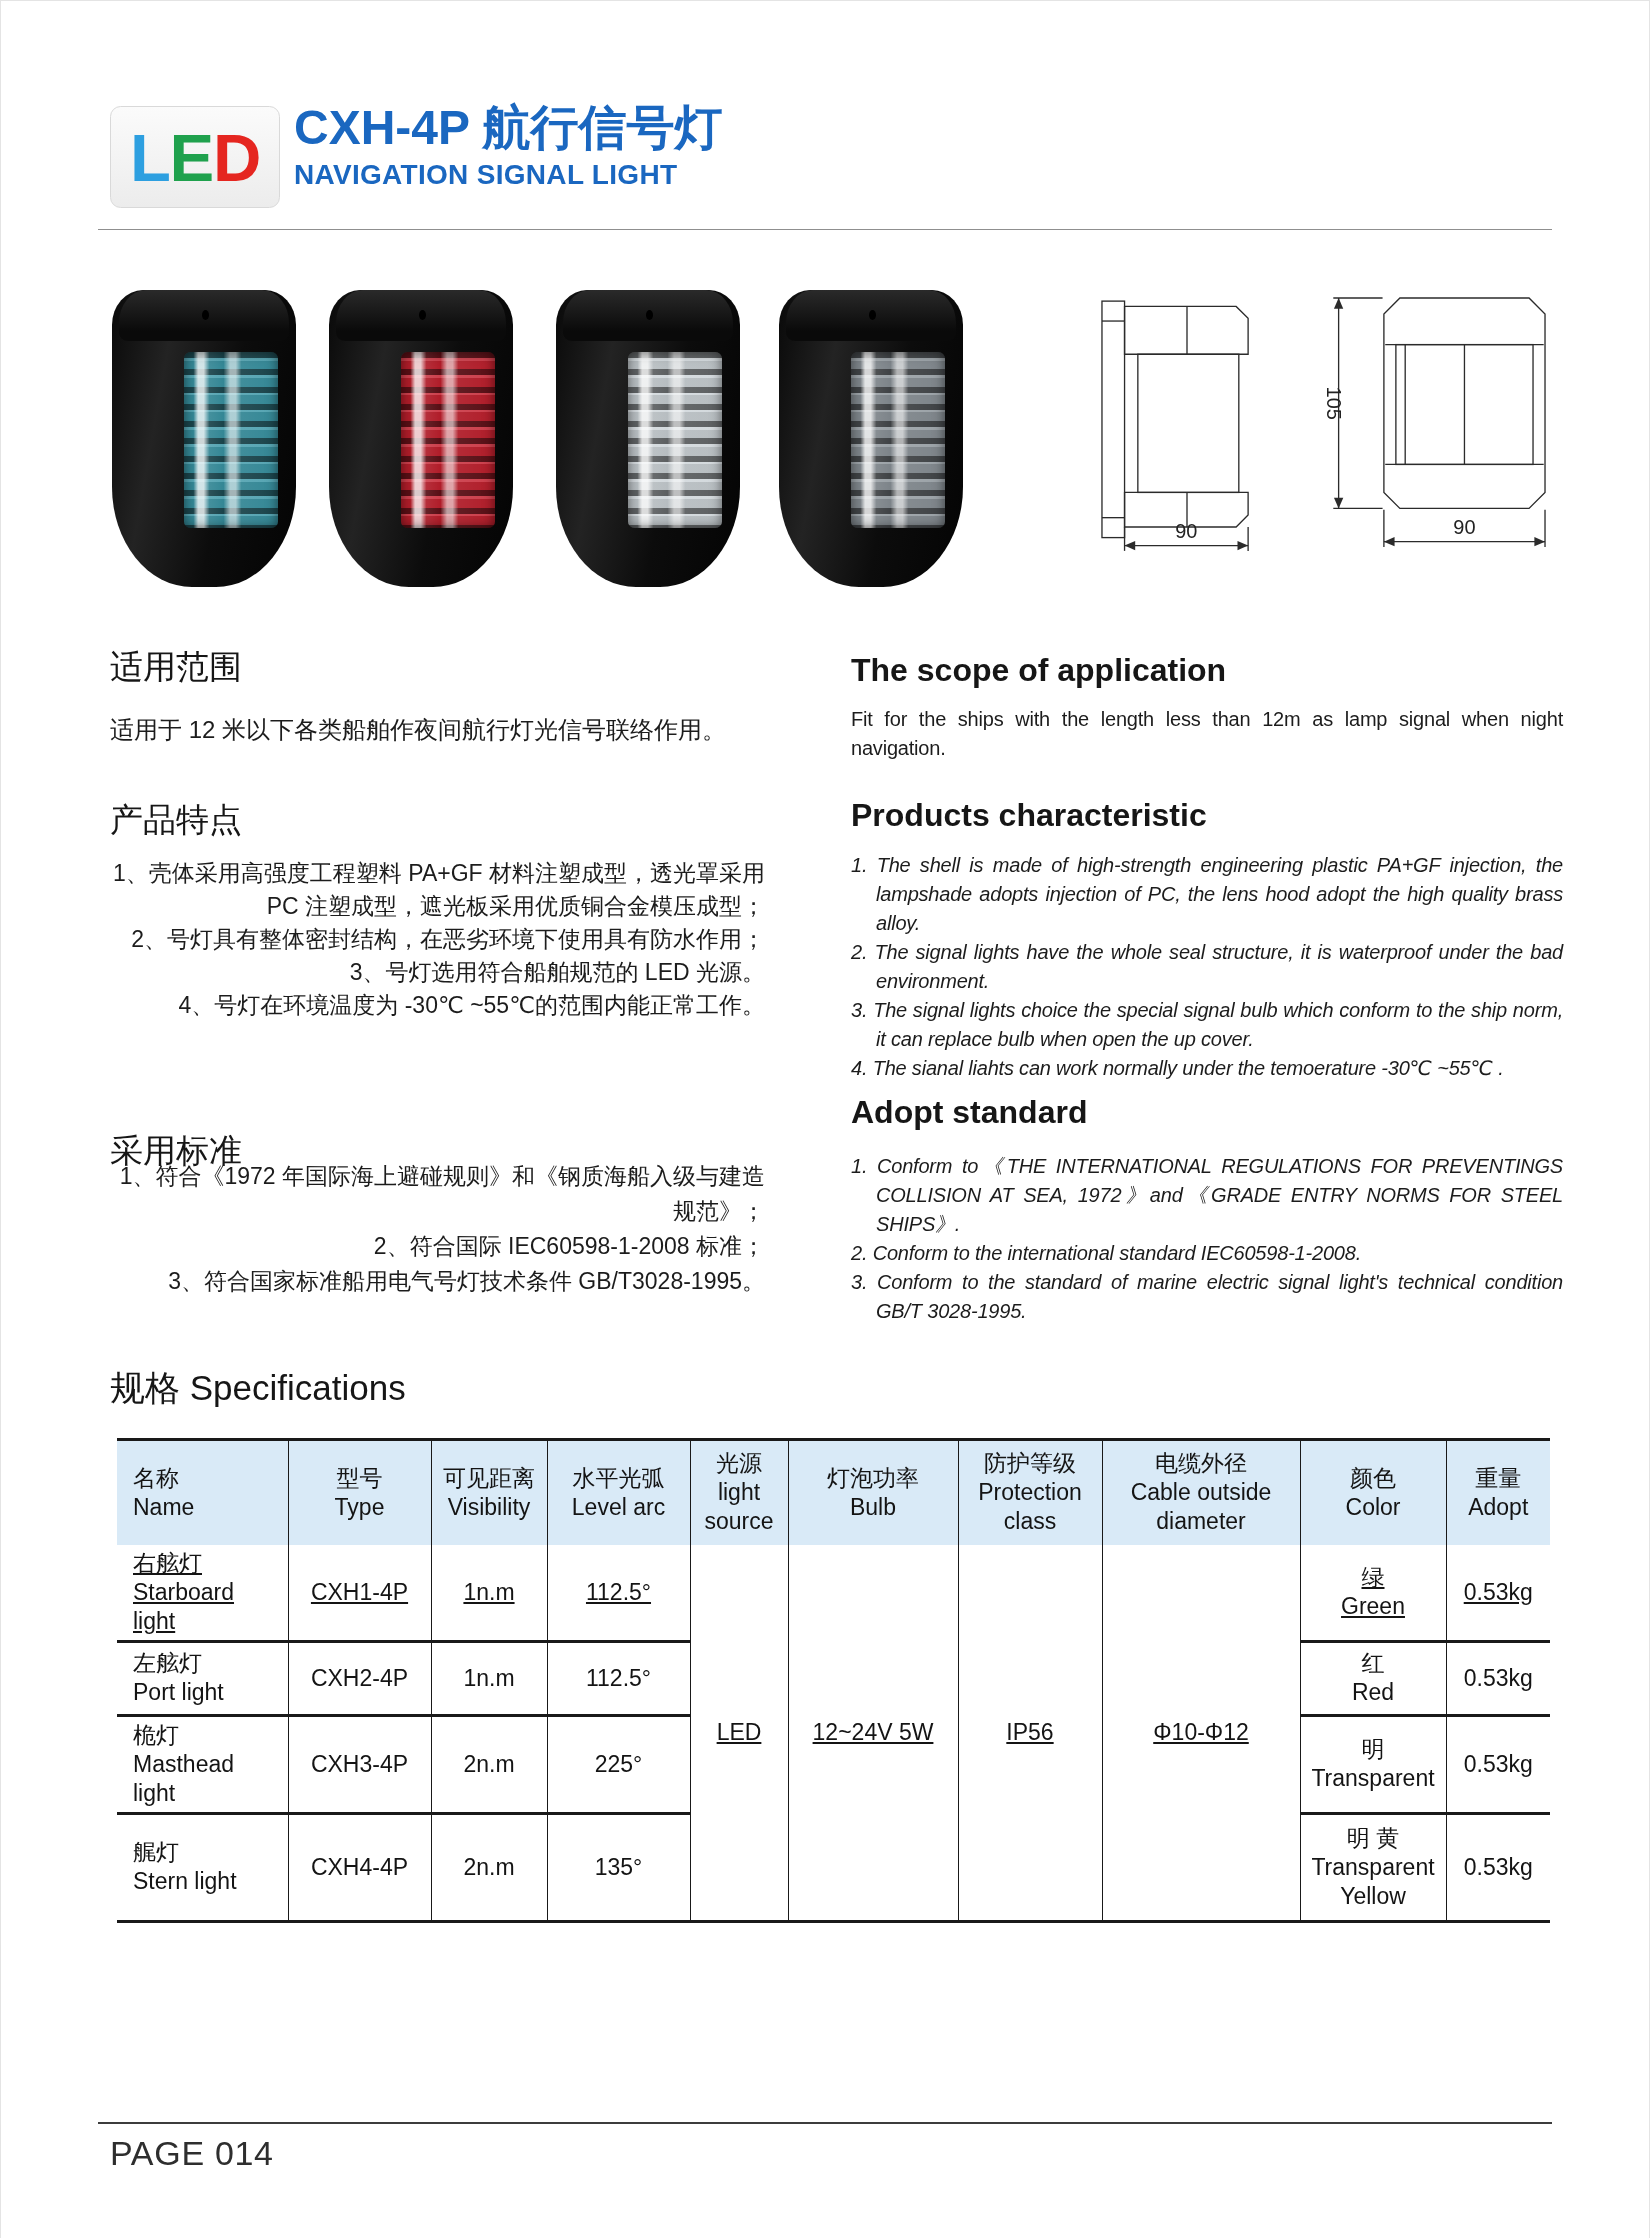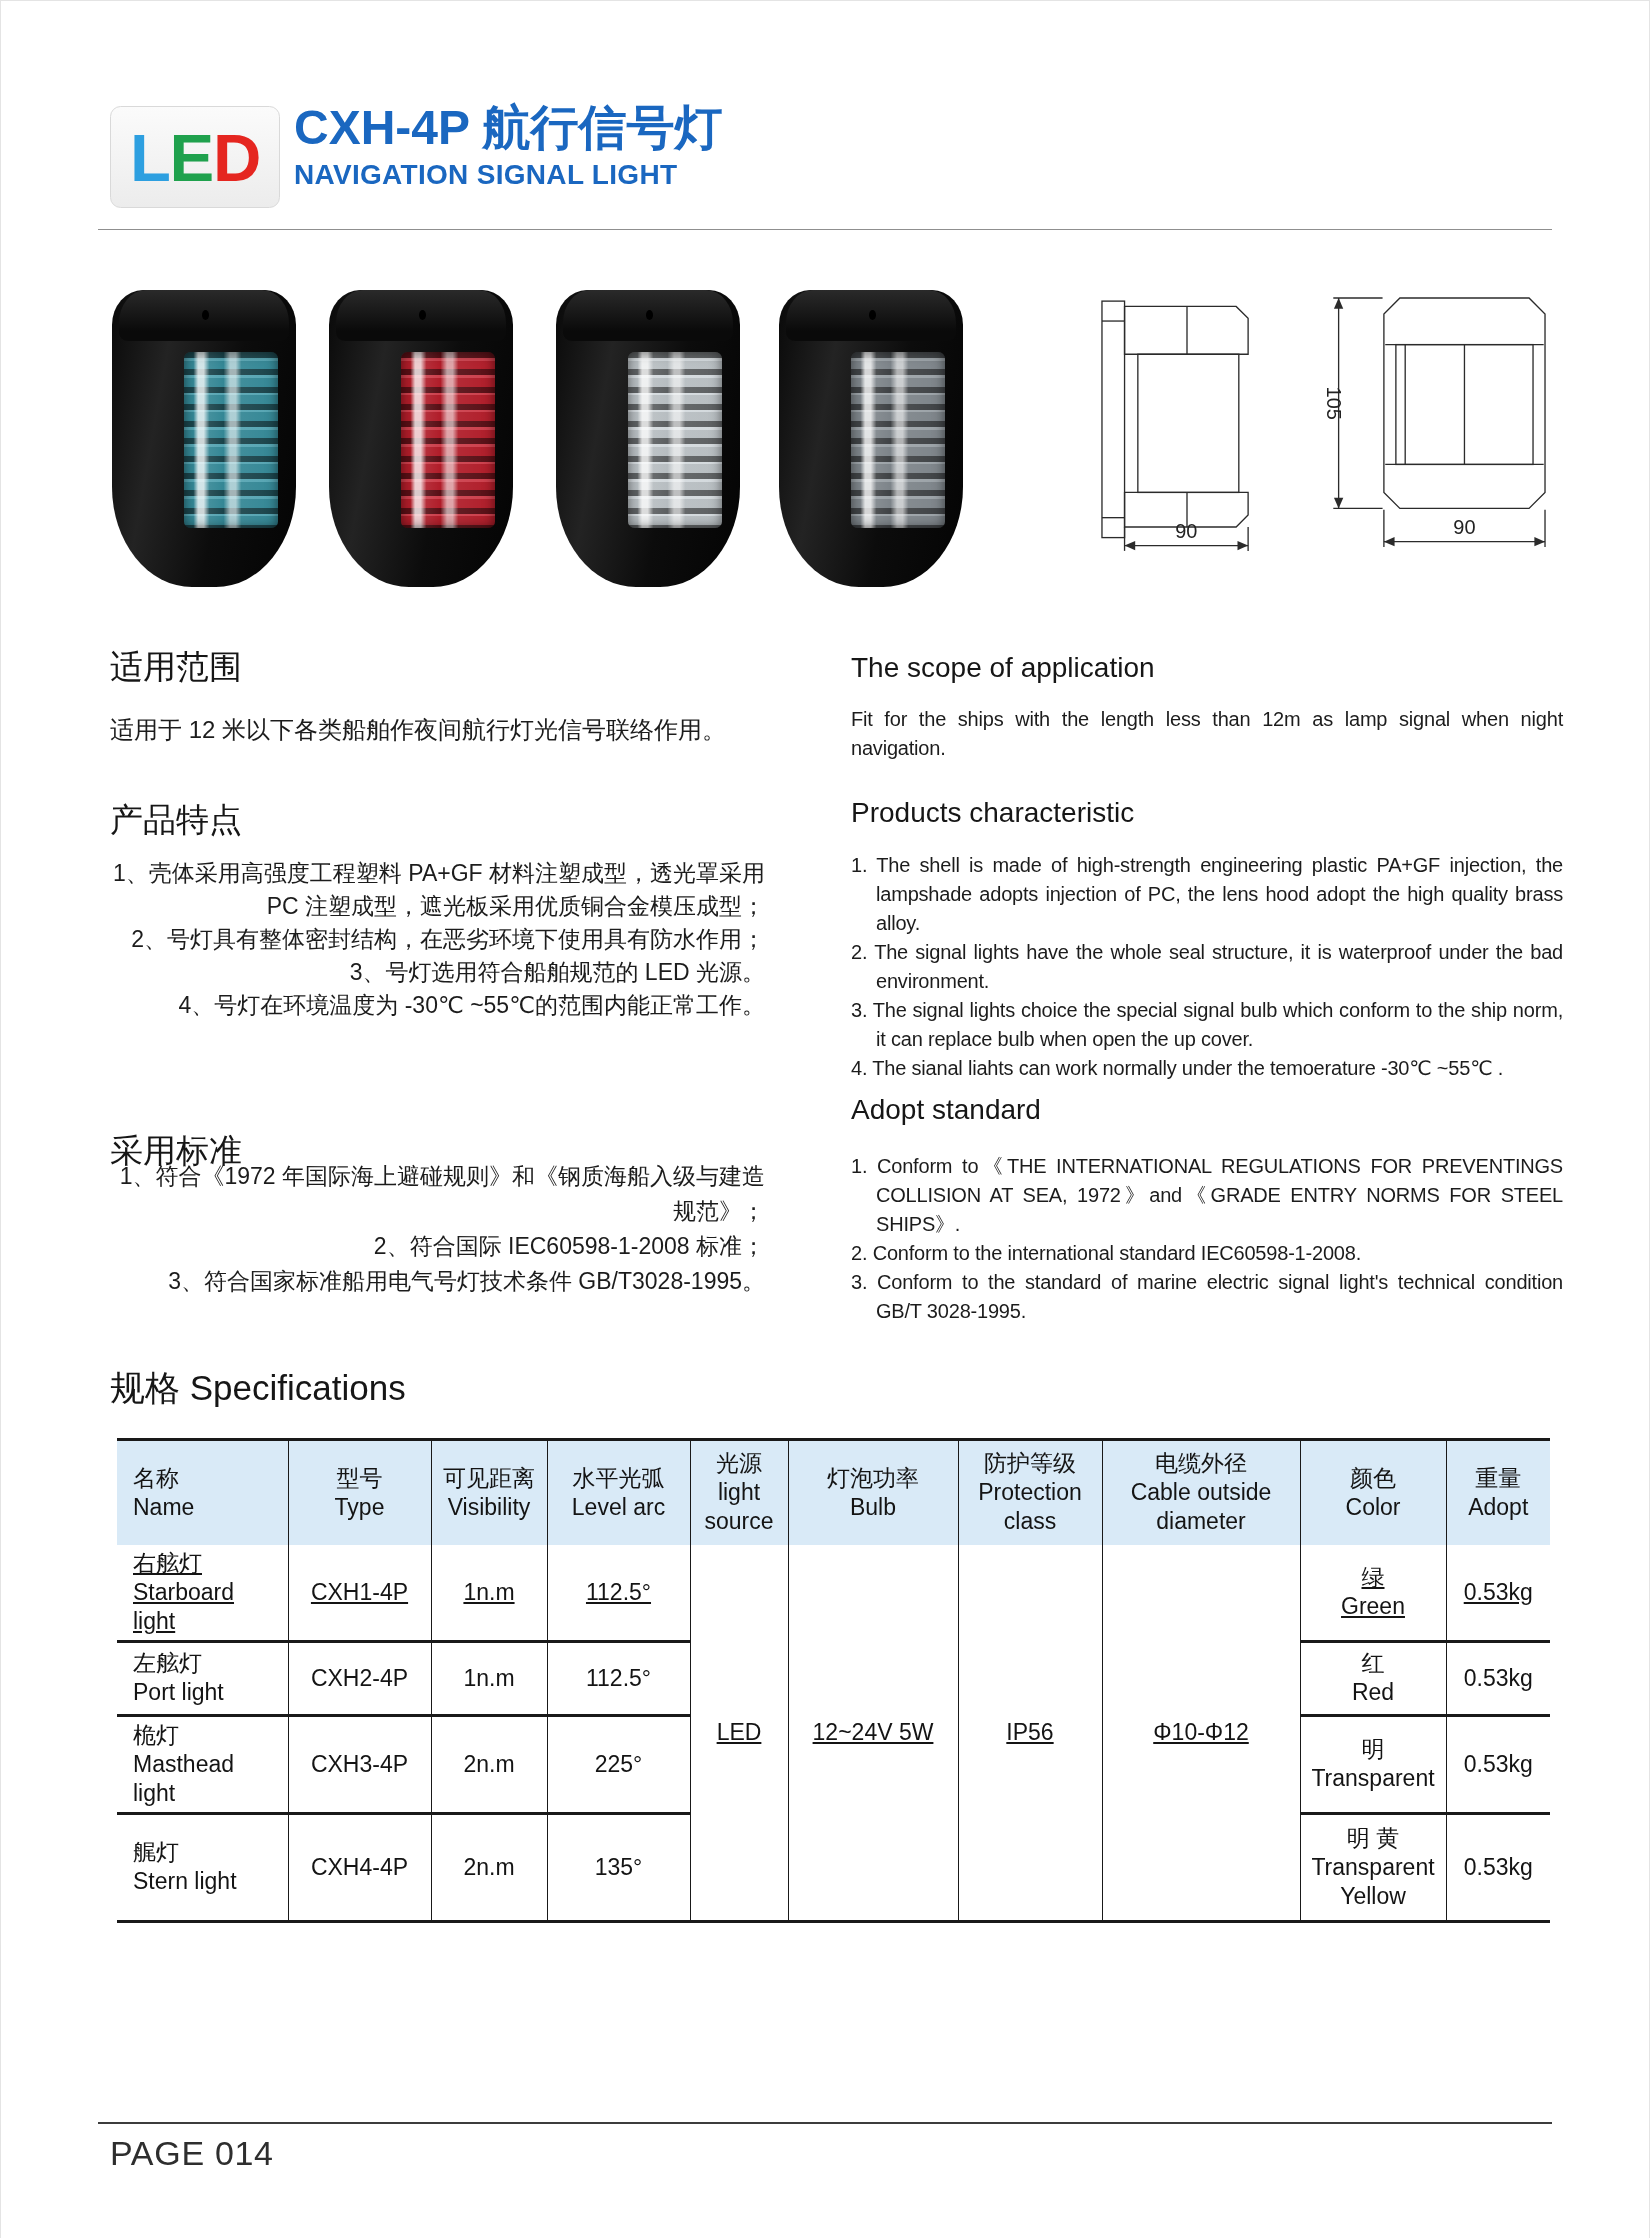--- a/index.html
+++ b/index.html
@@ -41,25 +41,25 @@
       repeating-linear-gradient(180deg,rgba(0,0,0,.55) 0 6px,rgba(255,255,255,.14) 6px 8.6px,rgba(0,0,0,.10) 8.6px 17.3px),
       var(--lens,#888);
     box-shadow:inset 0 0 12px rgba(0,0,0,.55);
   }
   
   .drawing{position:absolute;}
   .drawing text{font-family:"Liberation Sans","DejaVu Sans",sans-serif;font-size:30px;fill:#222;}
   
   .sec{position:absolute;}
   .sec-title-cn{font-size:33px;font-weight:500;color:#161616;line-height:1.15;}
-  .sec-title-en{font-size:28px;font-weight:400;color:#161616;line-height:1.15;}
+  .sec-title-en{font-size:32px;font-weight:700;color:#161616;line-height:1.15;}
   .body-cn{font-size:24px;line-height:33px;color:#1c1c1c;}
   .body-en{font-size:20px;line-height:29px;color:#1c1c1c;text-align:justify;letter-spacing:-0.2px;}
   .list-cn div{font-size:23px;line-height:33px;color:#1c1c1c;padding-left:36px;text-indent:-36px;text-align:right;}
-  .list-en div{font-size:20px;line-height:29px;color:#1c1c1c;text-align:justify;letter-spacing:-0.2px;padding-left:25px;text-indent:-25px;}
+  .list-en div{font-size:20px;line-height:29px;color:#1c1c1c;text-align:justify;letter-spacing:-0.2px;padding-left:25px;text-indent:-25px;font-style:italic;}
   
   .spec-heading{position:absolute;left:110px;top:1365px;font-size:35px;font-weight:500;color:#161616;}
   table.spec{
     position:absolute;left:117px;top:1438px;width:1432px;
     border-collapse:collapse;table-layout:fixed;
     border-top:3.3px solid #191919;border-bottom:3.3px solid #191919;
     font-size:23px;line-height:29px;color:#141414;
   }
   table.spec th,table.spec td{
     border-left:1.3px solid #191919;border-right:1.3px solid #191919;

